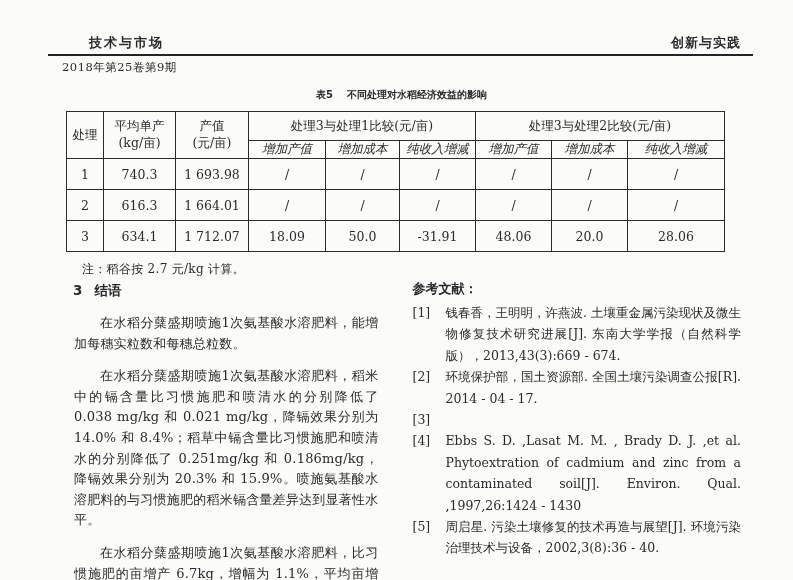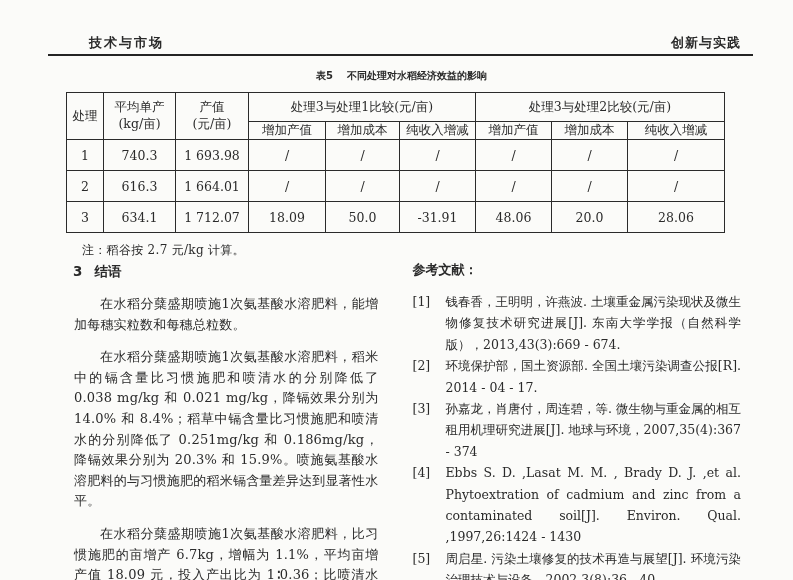--- a/index.html
+++ b/index.html
@@ -35,55 +35,56 @@
     border-collapse: collapse; table-layout: fixed;
     width: 658px; margin-left: 4px;
     border: 1.6px solid #242424;
   }
   table.data td, table.data th {
     border: 1px solid #2b2b2b;
     text-align: center; vertical-align: middle;
     font-weight: normal; font-size: 12.5px; padding: 0 2px;
   }
   tr.grp-row th { height: 29px; }
-  tr.sub-row th { height: 15px; }
+  tr.sub-row th { height: 15px; font-style: italic; }
   tr.body-row td { height: 31px; }
   .nowrap { white-space: nowrap; }
 
   
   .cols { display: flex; gap: 22px; margin-top: 8px; }
   .col { flex: 1; min-width: 0; font-size: 13px; line-height: 20.6px; text-align: justify; }
 
   .table-note { font-size: 12px; padding-left: 20px; line-height: 19px; letter-spacing: 0.3px; }
   .conclusion-heading {
     font-family: "DejaVu Sans", "Liberation Sans", sans-serif;
     font-weight: bold; font-size: 13.5px; line-height: 21px; margin: 1px 11px 1px;
   }
   .conclusion-heading .hnum { margin-right: 12px; }
   .para { margin: 12px; text-indent: 2em; letter-spacing: 0.2px; }
 
   .right-col { padding-top: 18px; line-height: 21.4px; font-size: 12.5px; }
   .refs-heading {
     font-family: "DejaVu Sans", "Liberation Sans", sans-serif;
-    font-weight: bold; font-size: 13px; line-height: 21px; margin-bottom: 11px;
+    font-weight: bold; font-size: 13px; line-height: 21px; margin-bottom: 3px;
   }
   .ref { display: flex; }
   .ref-marker { flex: none; width: 33px; }
   .ref-text { flex: 1; text-align: justify; }
 </style>
 </head>
 <body>
 
 <div class="page">
 
   <div class="masthead">
     <span class="journal-name">技术与市场</span>
     <span class="section-name">创新与实践</span>
   </div>
   <div class="masthead-rule"></div>
+  <div class="issue-line">2018年第25卷第9期</div>
 
   <div class="table-title">
     <span class="tnum">表5</span><span>不同处理对水稻经济效益的影响</span>
   </div>
 
   <table class="data">
     <colgroup>
       <col style="width:37px">
         <col style="width:72px">
         <col style="width:73px">
@@ -170,21 +171,20 @@
       <div class="ref">
         <span class="ref-marker">[1]</span>
         <span class="ref-text">钱春香，王明明，许燕波. 土壤重金属污染现状及微生物修复技术研究进展[J]. 东南大学学报（自然科学版），2013,43(3):669 - 674.</span>
       </div>
       <div class="ref">
         <span class="ref-marker">[2]</span>
         <span class="ref-text">环境保护部，国土资源部. 全国土壤污染调查公报[R]. 2014 - 04 - 17.</span>
       </div>
       <div class="ref">
         <span class="ref-marker">[3]</span>
-        <span class="ref-text">孙嘉龙，肖唐付，周连碧，等. 微生物与重金属的相互租用机理研究进展[J]. 地球与环境，2007,35(4):367 - 374</span>
       </div>
       <div class="ref">
         <span class="ref-marker">[4]</span>
         <span class="ref-text">Ebbs S. D. ,Lasat M. M. , Brady D. J. ,et al. Phytoextration of cadmium and zinc from a contaminated soil[J]. Environ. Qual. ,1997,26:1424 - 1430</span>
       </div>
       <div class="ref">
         <span class="ref-marker">[5]</span>
         <span class="ref-text">周启星. 污染土壤修复的技术再造与展望[J]. 环境污染治理技术与设备，2002,3(8):36 - 40.</span>
       </div>
 

